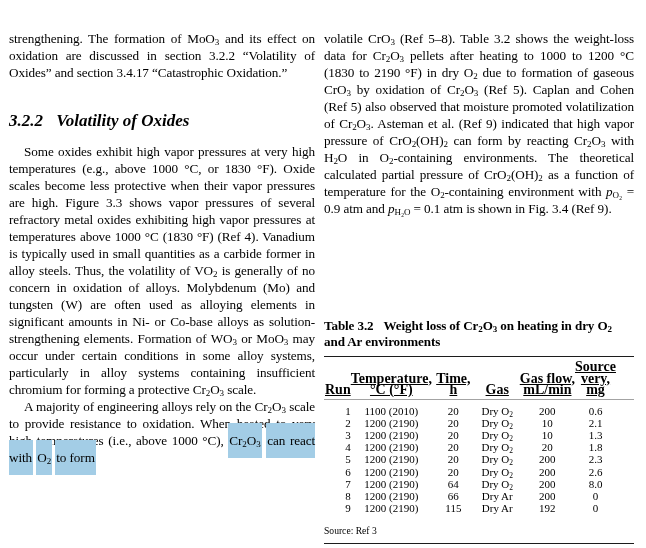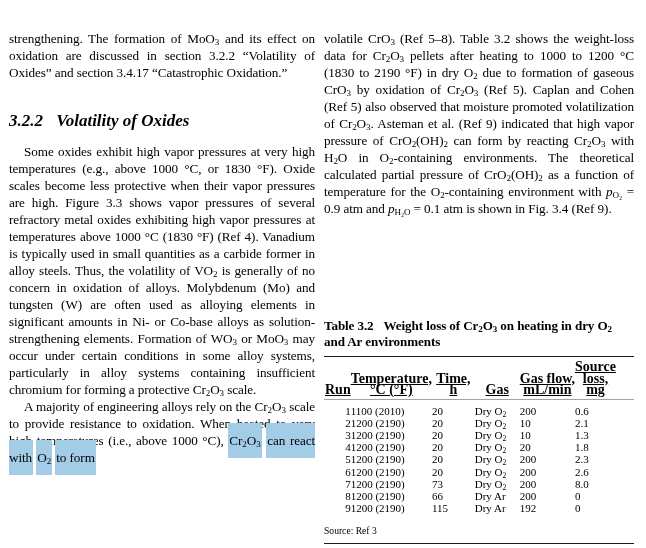--- a/index.html
+++ b/index.html
@@ -54,21 +54,21 @@
   table.data th {
     font-weight:bold;
     font-size:14px; line-height:11.5px;
     text-align:center; vertical-align:bottom;
     padding:4px 0 3px 0;
     border-bottom:1px solid #a3a3a3;
     text-decoration:underline;
   }
   table.data td {
     font-size:11px; line-height:12.2px;
-    text-align:left;
+    text-align:center;
     padding:0;
   }
   table.data td sub, table.data th sub { font-size:7.5px; vertical-align:-1.5px; }
   table.data tbody tr:first-child td { padding-top:5px; }
   table.data th:first-child, table.data td:first-child { text-align:right; padding-left:1px; }
   table.data th:last-child,  table.data td:last-child  { padding-right:18px; }
   .th-line:empty { display:none; }
 
   .tbl-source { font-size:9.6px; margin-top:11px; }
   .bottom-rule { border-top:1.5px solid #1c1c1c; margin-top:7px; height:0; }
@@ -125,21 +125,21 @@
             <th>
 
               <div class="th-line">Gas</div>
             </th>
             <th>
               <div class="th-line">Gas flow,</div>
               <div class="th-line">mL/min</div>
             </th>
             <th>
               <div class="th-line">Source</div>
-              <div class="th-line">loss, mg</div>
+              <div class="th-line">very, mg</div>
             </th>
           </tr>
         </thead>
         <tbody>
             <tr>
               <td>1</td>
               <td>1100 (2010)</td>
               <td>20</td>
               <td>Dry O<sub>2</sub></td>
               <td>200</td>
@@ -181,21 +181,21 @@
               <td>6</td>
               <td>1200 (2190)</td>
               <td>20</td>
               <td>Dry O<sub>2</sub></td>
               <td>200</td>
               <td>2.6</td>
             </tr>
             <tr>
               <td>7</td>
               <td>1200 (2190)</td>
-              <td>73</td>
+              <td>64</td>
               <td>Dry O<sub>2</sub></td>
               <td>200</td>
               <td>8.0</td>
             </tr>
             <tr>
               <td>8</td>
               <td>1200 (2190)</td>
               <td>66</td>
               <td>Dry Ar</td>
               <td>200</td>

